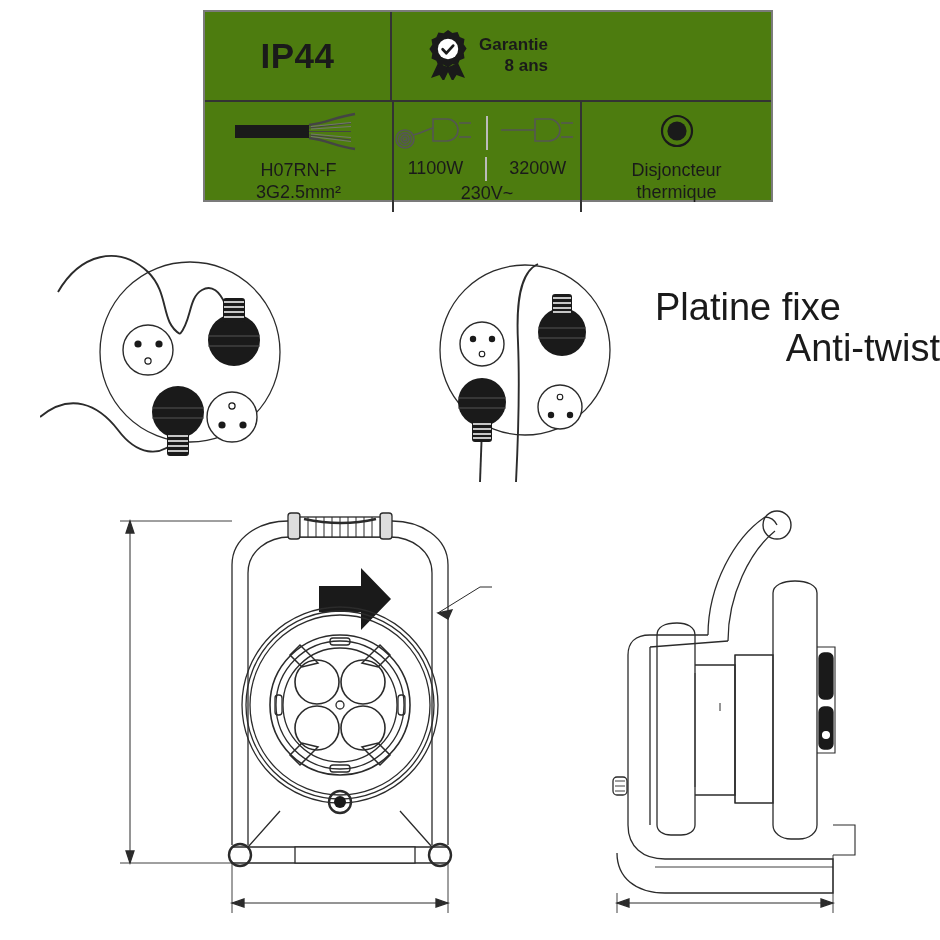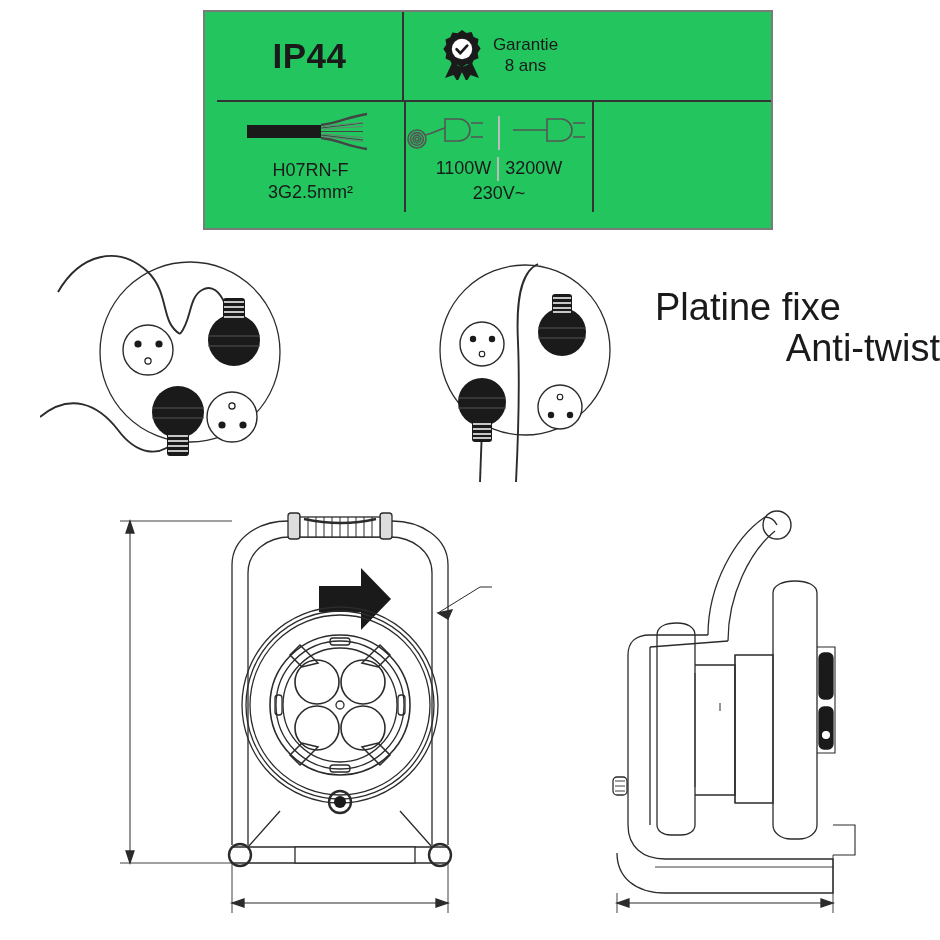--- a/index.html
+++ b/index.html
@@ -1,30 +1,30 @@
 <!DOCTYPE html>
 <html><head>
 <meta charset="utf-8">
 <style>
   html,body{margin:0;padding:0;background:#fff;}
   body{width:940px;height:940px;position:relative;overflow:hidden;
        font-family:"Liberation Sans",sans-serif;color:#1a1a1a;}
   .abs{position:absolute;}
 
   
-  #spec-table{left:203px;top:10px;width:570px;height:220px;
-    border:2px solid #7b7b7b;background:#22c55e;box-sizing:border-box;padding-left:12px;}
+  #spec-table{left:203px;top:10px;width:570px;height:192px;
+    border:2px solid #7b7b7b;background:#4d7c0f;box-sizing:border-box;}
   #spec-row-top{display:flex;height:88px;border-bottom:2px solid #333;}
   #spec-row-bottom{display:flex;height:110px;}
   .cell{position:relative;display:flex;align-items:center;justify-content:center;
         box-sizing:border-box;}
   .vdiv{border-right:2px solid #333;}
   .big-txt{font-size:35px;font-weight:bold;letter-spacing:.5px;}
   .warr{display:flex;align-items:center;gap:8px;}
-  .warr-txt{font-size:17px;line-height:1.22;text-align:center;}
+  .warr-txt{font-size:17px;line-height:1.22;text-align:right;font-weight:bold;}
   .cap{font-size:18px;line-height:1.2;text-align:center;}
   .cellcol{flex-direction:column;justify-content:center;gap:5px;}
 
   
   #antitwist{left:0;top:232px;width:940px;height:250px;}
   #at-text{left:655px;top:55px;width:285px;}
   #at-text div{font-size:38px;line-height:1.08;white-space:nowrap;}
   #at-line2{text-align:right;}
 
   
@@ -98,28 +98,40 @@
         <span>
           <svg width="86" height="40" viewBox="0 0 86 40">
             <g stroke="#555" stroke-width="1.6" fill="none">
               <path d="M6 19 h34"></path>
               <path d="M40 8 h14 a11 11 0 0 1 0 22 H40 Z"></path>
               <path d="M66 12 h12 M66 26 h12"></path>
             </g>
           </svg>
         </span>
       </div>
-      <div style="display:flex;align-items:center;gap:6px;">
+      <div style="display:flex;align-items:center;gap:22px;">
         <span class="cap">1100W</span>
         <span style="width:2px;height:24px;background:#bbb;"></span>
         <span class="cap">3200W</span>
       </div>
       <div class="cap">230V~</div>
     </div>
 
+    <div class="cell cellcol" style="width:189px;">
+      <span>
+        <svg width="40" height="40" viewBox="0 0 40 40">
+          <circle cx="20" cy="20" r="15" fill="none" stroke="#1a1a1a" stroke-width="2.2"></circle>
+          <circle cx="20" cy="20" r="9.6" fill="#1a1a1a"></circle>
+        </svg>
+      </span>
+      <div class="cap">
+        <div>Disjoncteur</div>
+        <div>thermique</div>
+      </div>
+    </div>
   </div>
 </div>
 
 <div class="abs" id="antitwist">
 
   <svg class="abs" style="left:40px;top:0;" width="300" height="250" viewBox="0 0 300 250">
     <g stroke="#2b2b2b" fill="none">
       <circle cx="150" cy="120" r="90" stroke-width="1.3"></circle>
 
       <path d="M18 60 C40 22 78 12 108 40 C130 62 120 90 140 102" stroke-width="1.9"></path>

